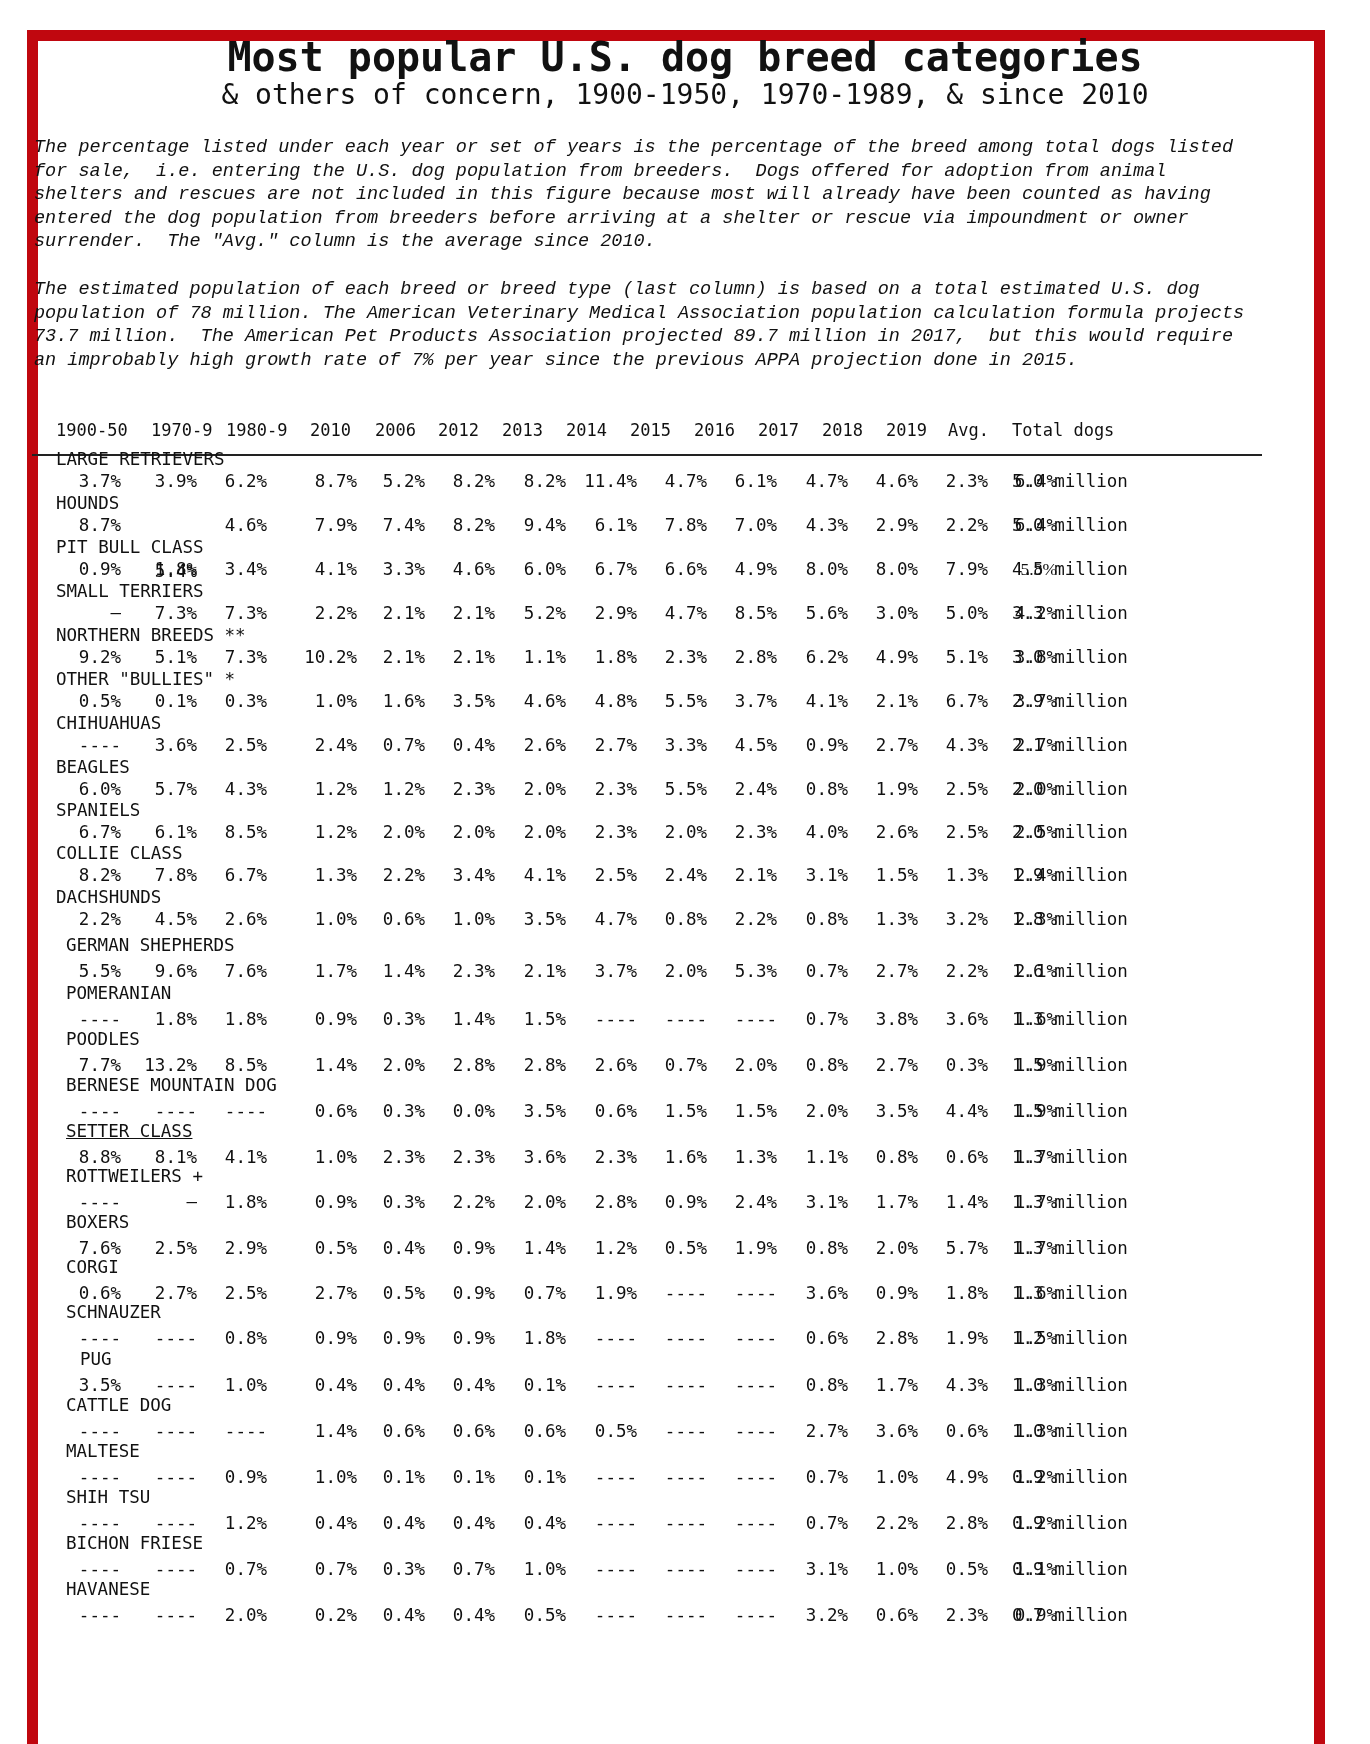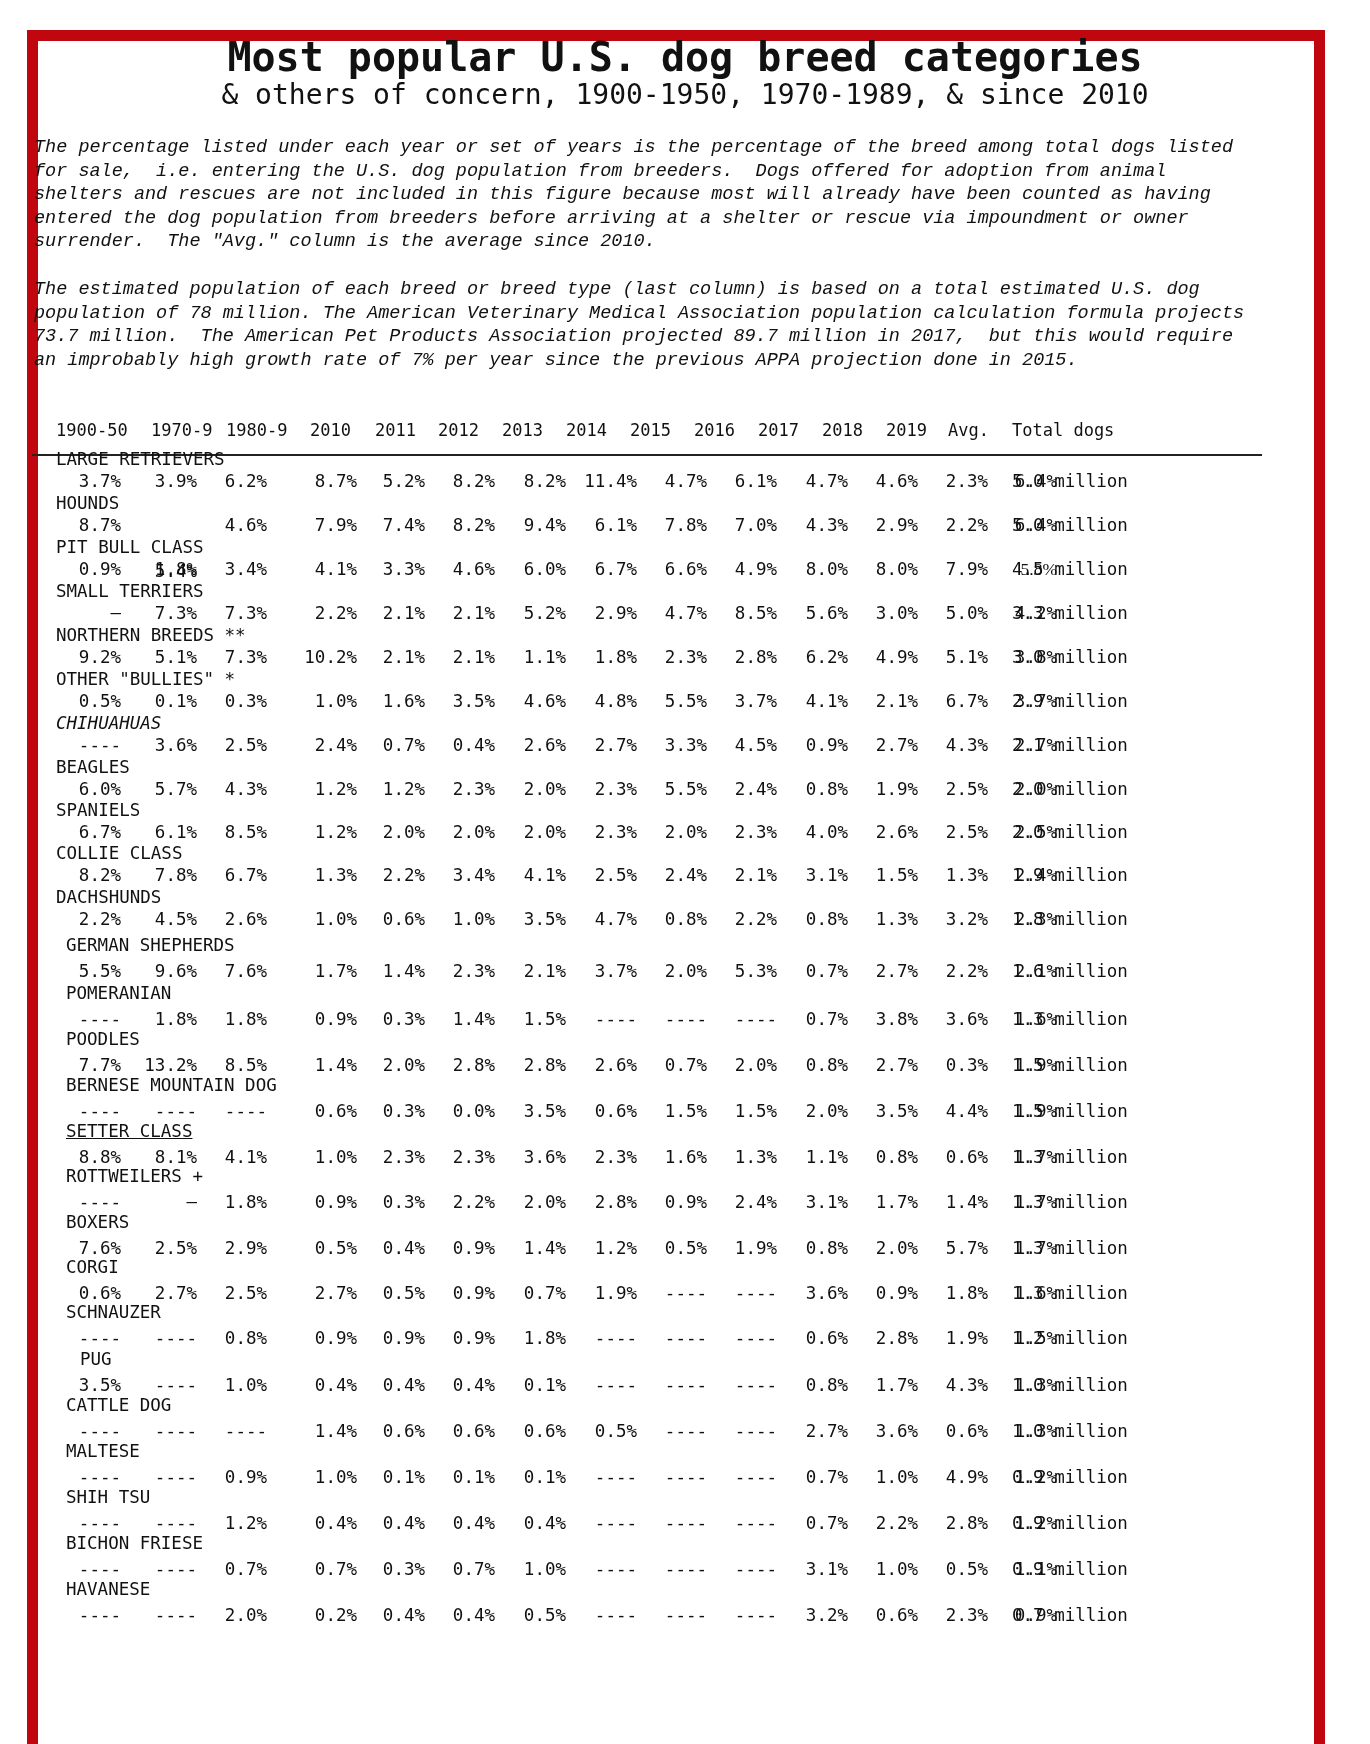--- a/index.html
+++ b/index.html
@@ -37,21 +37,21 @@
 <div class="subtitle">&amp; others of concern, 1900-1950, 1970-1989, &amp; since 2010</div>
 
 <div class="para p1">The percentage listed under each year or set of years is the percentage of the breed among total dogs listed for sale,  i.e. entering the U.S. dog population from breeders.  Dogs offered for adoption from animal shelters and rescues are not included in this figure because most will already have been counted as having entered the dog population from breeders before arriving at a shelter or rescue via impoundment or owner surrender.  The "Avg." column is the average since 2010.</div>
 <div class="para p2">The estimated population of each breed or breed type (last column) is based on a total estimated U.S. dog population of 78 million. The American Veterinary Medical Association population calculation formula projects 73.7 million.  The American Pet Products Association projected 89.7 million in 2017,  but this would require an improbably high growth rate of 7% per year since the previous APPA projection done in 2015.</div>
 
 <div class="header-row" id="header-row">
     <span class="cell" style="left: 56px; top: 0px;">1900-50</span>
     <span class="cell" style="left: 151px; top: 0px;">1970-9</span>
     <span class="cell" style="left: 226px; top: 0px;">1980-9</span>
     <span class="cell" style="left: 310px; top: 0px;">2010</span>
-    <span class="cell" style="left: 375px; top: 0px;">2011</span>
+    <span class="cell" style="left: 375px; top: 0px;">2006</span>
     <span class="cell" style="left: 438px; top: 0px;">2012</span>
     <span class="cell" style="left: 502px; top: 0px;">2013</span>
     <span class="cell" style="left: 566px; top: 0px;">2014</span>
     <span class="cell" style="left: 630px; top: 0px;">2015</span>
     <span class="cell" style="left: 694px; top: 0px;">2016</span>
     <span class="cell" style="left: 758px; top: 0px;">2017</span>
     <span class="cell" style="left: 822px; top: 0px;">2018</span>
     <span class="cell" style="left: 886px; top: 0px;">2019</span>
     <span class="cell" style="left: 948px; top: 0px;">Avg.</span>
     <span class="cell" style="left: 1012px; top: 0px;">Total dogs</span>
@@ -148,21 +148,21 @@
     <div class="val" style="top: 691px; right: 875px;">3.5%</div>
     <div class="val" style="top: 691px; right: 804px;">4.6%</div>
     <div class="val" style="top: 691px; right: 733px;">4.8%</div>
     <div class="val" style="top: 691px; right: 663px;">5.5%</div>
     <div class="val" style="top: 691px; right: 593px;">3.7%</div>
     <div class="val" style="top: 691px; right: 522px;">4.1%</div>
     <div class="val" style="top: 691px; right: 452px;">2.1%</div>
     <div class="val" style="top: 691px; right: 382px;">6.7%</div>
     <div class="val" style="top: 691px; right: 313px;">3.7%</div>
     <div class="val" style="top: 691px; right: auto; left: 1012px; text-align: left;">2.9 million</div>
-    <div class="breed-label" style="left: 56px; top: 713px; font-style: italic;">CHIHUAHUAS</div>
+    <div class="breed-label" style="left: 56px; top: 713px;">CHIHUAHUAS</div>
     <div class="val" style="top: 735px; right: 1249px;">----</div>
     <div class="val" style="top: 735px; right: 1173px;">3.6%</div>
     <div class="val" style="top: 735px; right: 1103px;">2.5%</div>
     <div class="val" style="top: 735px; right: 1013px;">2.4%</div>
     <div class="val" style="top: 735px; right: 945px;">0.7%</div>
     <div class="val" style="top: 735px; right: 875px;">0.4%</div>
     <div class="val" style="top: 735px; right: 804px;">2.6%</div>
     <div class="val" style="top: 735px; right: 733px;">2.7%</div>
     <div class="val" style="top: 735px; right: 663px;">3.3%</div>
     <div class="val" style="top: 735px; right: 593px;">4.5%</div>

